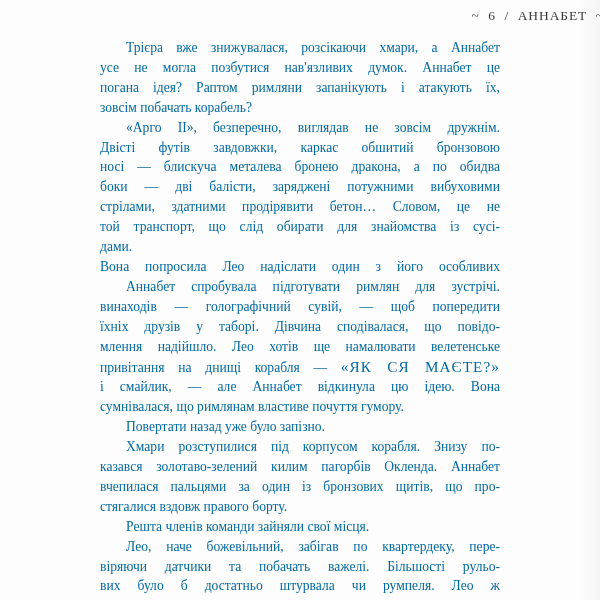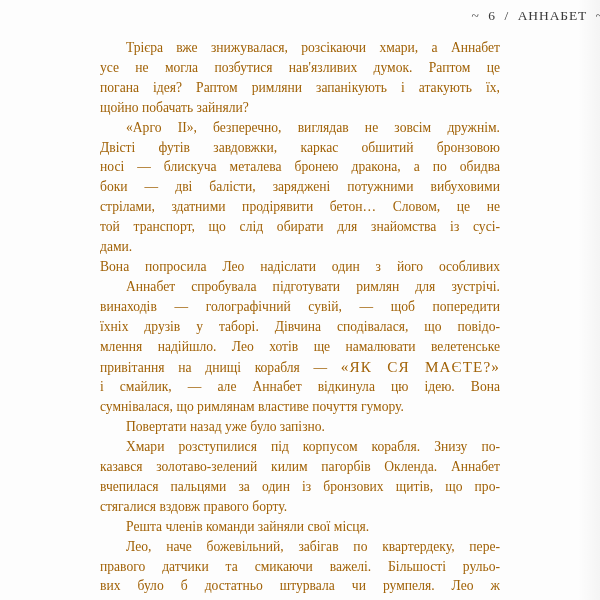--- a/index.html
+++ b/index.html
@@ -55,21 +55,21 @@
     left: 100px;
     width: 400px;
   }
 
   p.para {
     margin: 0;
     font-size: 13.6px;
     line-height: 19.9px;
     text-align: justify;
     text-align-last: left;
-    color: #a16207;
+    color: #0369a1;
     hyphens: manual;
   }
 
   
   .ln {
     display: block;
     text-align: justify;
     text-align-last: justify;
     white-space: pre-wrap;
   }
@@ -89,23 +89,23 @@
 </head>
 <body>
 
 <div id="page-sheet">
 
   <div id="running-head">~  6  /  АННАБЕТ  ~</div>
 
   <div id="text-block">
       <p class="para">
         <span class="ln indent">Трієра вже знижувалася, розсікаючи хмари, а Аннабет</span>
-        <span class="ln">усе не могла позбутися нав'язливих думок. Раптом це</span>
+        <span class="ln">усе не могла позбутися нав'язливих думок. Аннабет це</span>
         <span class="ln">погана ідея? Раптом римляни запанікують і атакують їх,</span>
-        <span class="ln last">щойно побачать зайняли?</span>
+        <span class="ln last">зовсім побачать корабель?</span>
       </p>
       <p class="para">
         <span class="ln indent">«Арго II», безперечно, виглядав не зовсім дружнім.</span>
         <span class="ln">Двісті футів завдовжки, каркас обшитий бронзовою</span>
         <span class="ln">носі — блискуча металева бронею дракона, а по обидва</span>
         <span class="ln">боки — дві балісти, заряджені потужними вибуховими</span>
         <span class="ln">стрілами, здатними продірявити бетон… Словом, це не</span>
         <span class="ln">той транспорт, що слід обирати для знайомства із сусі-</span>
         <span class="ln last">дами.</span>
       </p>
@@ -126,18 +126,18 @@
         <span class="ln indent">Хмари розступилися під корпусом корабля. Знизу по-</span>
         <span class="ln">казався золотаво-зелений килим пагорбів Окленда. Аннабет</span>
         <span class="ln">вчепилася пальцями за один із бронзових щитів, що про-</span>
         <span class="ln last">стягалися вздовж правого борту.</span>
       </p>
       <p class="para">
         <span class="ln indent last">Решта членів команди зайняли свої місця.</span>
       </p>
       <p class="para">
         <span class="ln indent">Лео, наче божевільний, забігав по квартердеку, пере-</span>
-        <span class="ln">правого датчики та смикаючи важелі. Більшості рульо-</span>
+        <span class="ln">віряючи датчики та побачать важелі. Більшості рульо-</span>
         <span class="ln">вих було б достатньо штурвала чи румпеля. Лео ж</span>
       </p>
     </div>
 
 </div>
 
 </body></html>

